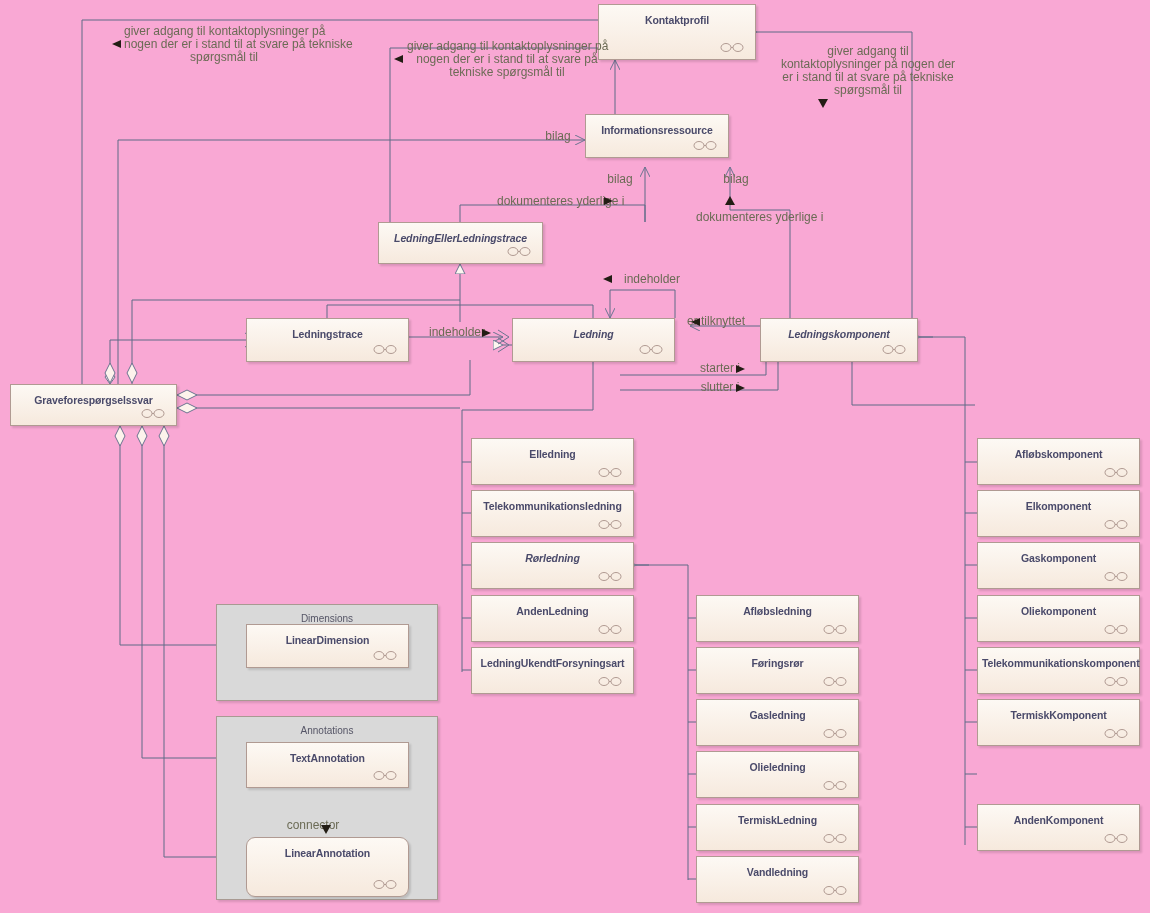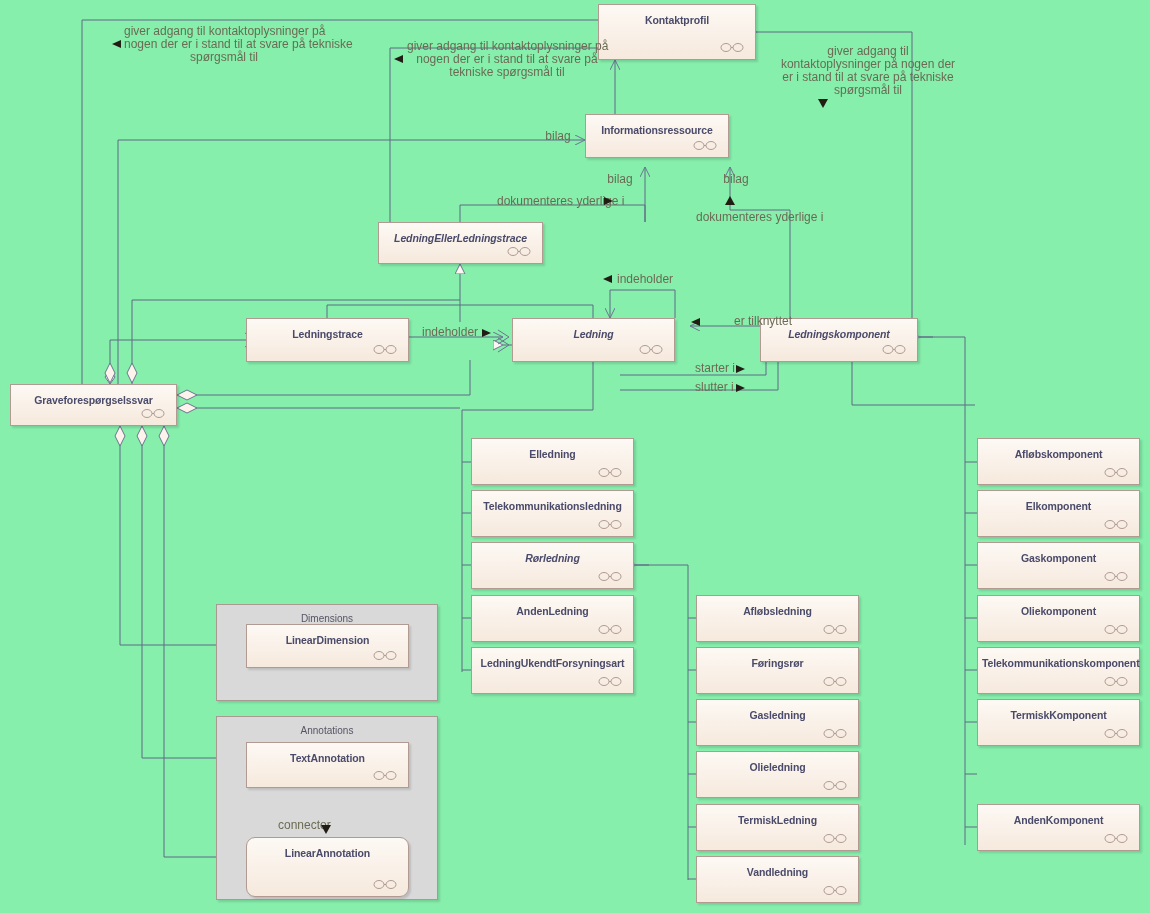--- a/index.html
+++ b/index.html
@@ -7,21 +7,21 @@
     padding: 0;
     background: #ffffff;
   }
   body {
     font-family: "Liberation Sans", sans-serif;
   }
   #canvas {
     position: relative;
     width: 1150px;
     height: 913px;
-    background: #86efac;
+    background: #f9a8d4;
     overflow: hidden;
   }
   #wires {
     position: absolute;
     left: 0; top: 0;
     width: 1150px;
     height: 913px;
   }
   .node {
     position: absolute;
@@ -69,21 +69,21 @@
   .lbl {
     position: absolute;
     font-size: 12px;
     color: #6b6b55;
     line-height: 13px;
     z-index: 8;
     white-space: pre;
     text-align: center;
   }
   .lbl.w3 { width: 200px; }
-  .lbl.l { text-align: left; }
+  .lbl.l { text-align: center; }
   .arrowglyph {
     position: absolute;
     z-index: 9;
     width: 0; height: 0;
   }
   .ag-left {
     border-top: 4px solid transparent;
     border-bottom: 4px solid transparent;
     border-right: 9px solid #221d14;
   }
@@ -481,21 +481,21 @@
 
   <div class="lbl l" style="left:696px; top:211px; width:120px;">dokumenteres yderlige i</div>
   <div class="arrowglyph ag-up" style="left:725px; top:196px;"></div>
 
   <div class="lbl l" style="left:617px; top:273px; width:70px;">indeholder</div>
   <div class="arrowglyph ag-left" style="left:603px; top:275px;"></div>
 
   <div class="lbl l" style="left:422px; top:326px; width:70px;">indeholder</div>
   <div class="arrowglyph ag-right" style="left:482px; top:329px;"></div>
 
-  <div class="lbl l" style="left:734px; top:315px; width:80px;">er tilknyttet</div>
+  <div class="lbl l" style="left:676px; top:315px; width:80px;">er tilknyttet</div>
   <div class="arrowglyph ag-left" style="left:691px; top:318px;"></div>
 
   <div class="lbl l" style="left:695px; top:362px; width:50px;">starter i</div>
   <div class="arrowglyph ag-right" style="left:736px; top:365px;"></div>
 
   <div class="lbl l" style="left:695px; top:381px; width:50px;">slutter i</div>
   <div class="arrowglyph ag-right" style="left:736px; top:384px;"></div>
 
   <div class="lbl l" style="left:278px; top:819px; width:70px;">connector</div>
   <div class="arrowglyph ag-down" style="left:321px; top:825px;"></div>

